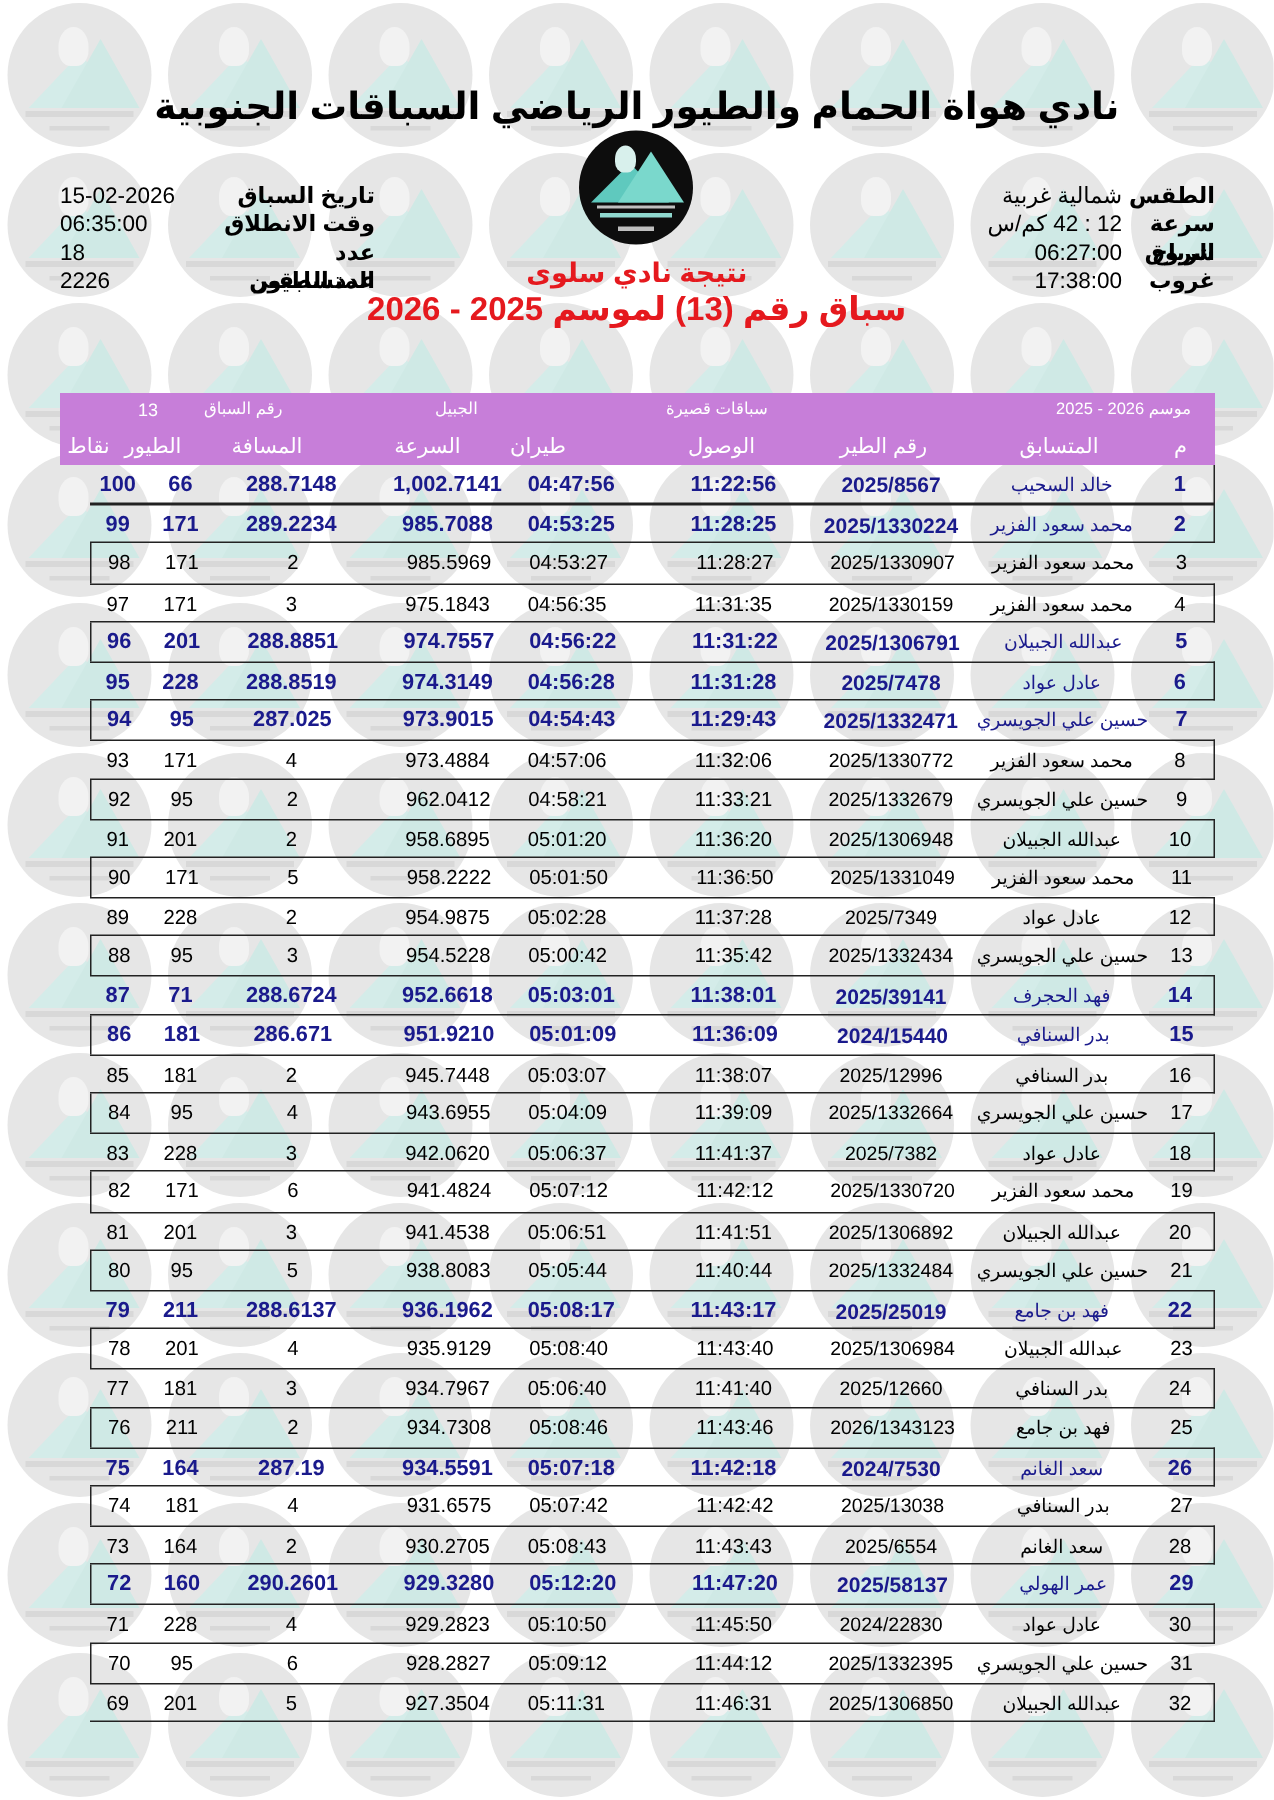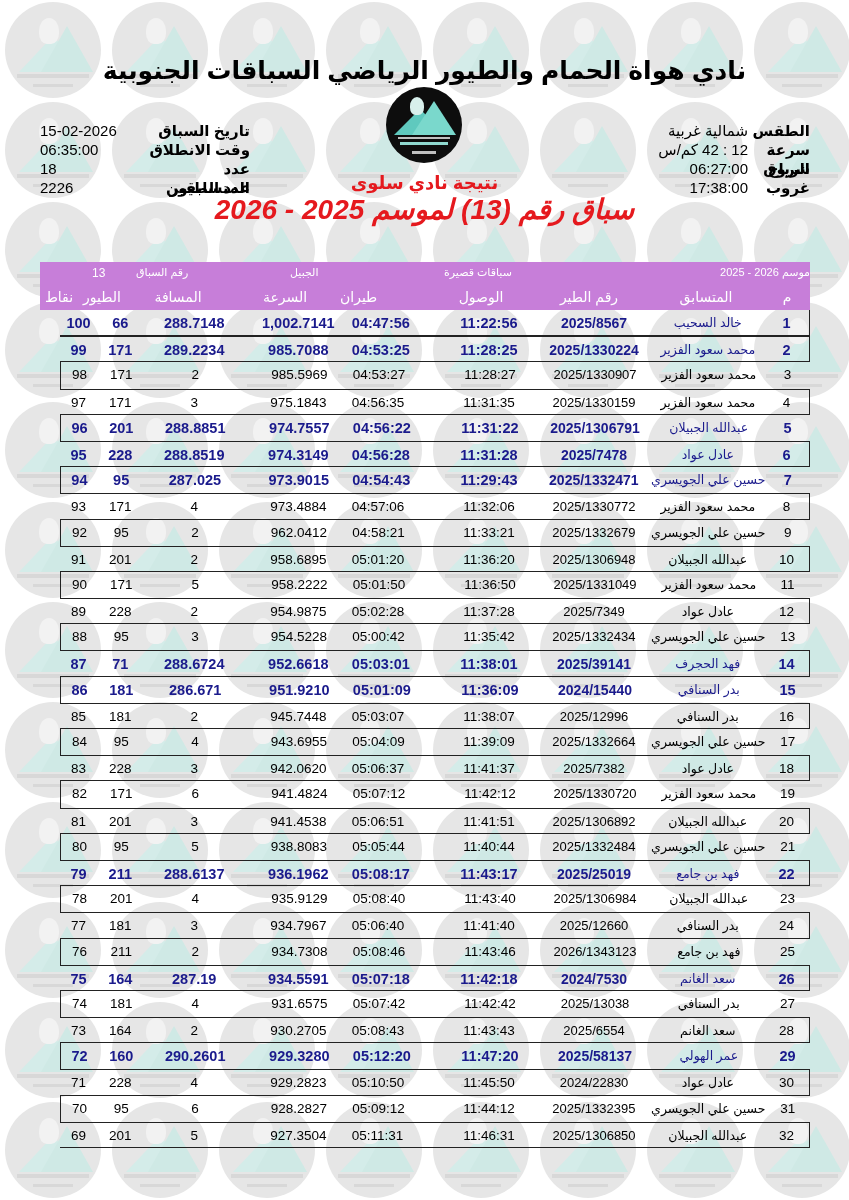--- a/index.html
+++ b/index.html
@@ -45,21 +45,21 @@
   .info-right { left:630px; top:121px; width:180px; direction:rtl; }
   .info-left { left:40px; top:121px; width:210px; direction:rtl; }
   .info .line { display:flex; flex-direction:row; height:19px; }
   .info-right .k { width:62px; font-weight:bold; }
   .info-right .v { flex:1; }
   .info-left .k { width:106px; font-weight:bold; }
   .info-left .v { flex:1; text-align:left; }
 
   .red-title { position:absolute; left:0; width:849px; text-align:center; color:#e5191e; font-weight:bold; direction:rtl; }
   .rt1 { top:172px; font-size:18px; }
-  .rt2 { top:193px; font-size:28px;font-style:italic; }
+  .rt2 { top:193px; font-size:22px; }
   .rt3 { top:218px; font-size:19px; }
 
   .table { position:absolute; left:40px; top:262px; width:770px; }
   .hdr { background:#c77ed9; color:#fff; }
   .hdr1 { height:22px; position:relative; font-size:11px; }
   .hdr1 span { position:absolute; top:4px; direction:rtl; white-space:nowrap; }
   .hdr2 { height:26px; display:flex; font-size:14px; }
   .cols { display:flex; flex-direction:row; }
   .c-pts { width:38px; text-align:center; }
   .c-birds { width:48px; text-align:center; }
@@ -814,21 +814,21 @@
       <span class="k">عدد الطيور</span>
       <span class="v">2226</span>
     </div>
   </div>
 
   <div class="red-title rt1">نتيجة نادي سلوى</div>
   <div class="red-title rt2">سباق رقم (13) لموسم 2025 - 2026</div>
 
   <div class="table">
     <div class="hdr hdr1">
-      <span style="right:0;">موسم  2026 - 2025</span>
+      <span style="right:16px;">موسم  2026 - 2025</span>
       <span style="left:404px;">سباقات قصيرة</span>
       <span style="left:250px;">الجبيل</span>
       <span style="left:96px;">رقم السباق</span>
       <span style="left:52px;font-size:12px;">13</span>
     </div>
     <div class="hdr hdr2 cols">
       <div class="c-pts">نقاط</div>
       <div class="c-birds">الطيور</div>
       <div class="c-dist">المسافة</div>
       <div class="c-speed">السرعة</div>

